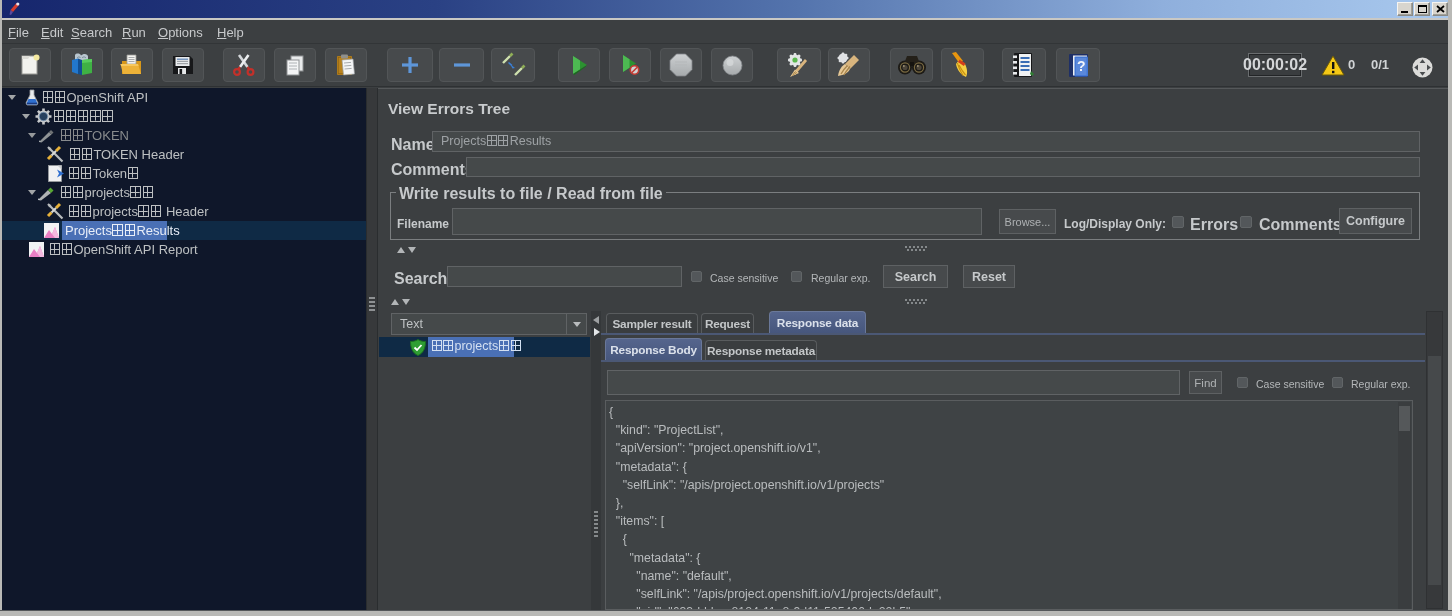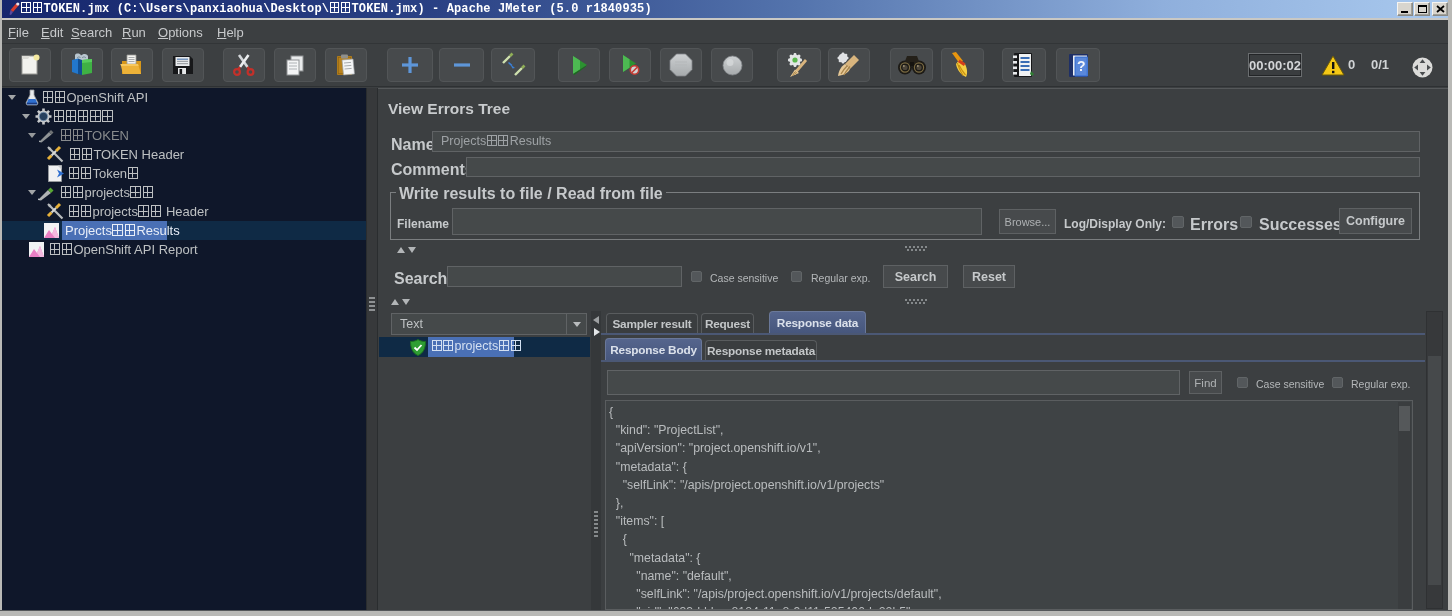--- a/index.html
+++ b/index.html
@@ -38,21 +38,20 @@
 #borB{left:0;top:610px;width:1452px;height:6px;background:#b9b9b6;border-top:1px solid #55585a}
 </style></head><body>
 <div id="w">
 
 <div class="a" id="titlebar">
  <svg class="a" style="left:8px;top:2px" width="12" height="14" viewBox="0 0 12 14">
         <path d="M8.5 1 L11 3 L5 10 L2.5 8 Z" fill="#d73c2e"></path>
         <path d="M2.5 8 L5 10 L3 13 L1.5 12.5 Z" fill="#5b4a9e"></path>
         <circle cx="9.8" cy="2" r="1.6" fill="#e8e4ee"></circle>
       </svg>
- <div class="a" id="ttext"><i class="cj"></i><i class="cj"></i>TOKEN.jmx (C:\Users\panxiaohua\Desktop\<i class="cj"></i><i class="cj"></i>TOKEN.jmx) - Apache JMeter (5.0 r1840935)</div>
  <div class="a wbtn" style="left:1397px">
         <span style="position:absolute;left:3px;bottom:2px;width:7px;height:2.5px;background:#000"></span>
       </div>
  <div class="a wbtn" style="left:1414px">
         <span style="position:absolute;left:3px;top:2px;width:9px;height:8px;border:1.4px solid #000;border-top-width:2.6px"></span>
       </div>
  <div class="a wbtn" style="left:1432px">
         <svg width="9" height="8" viewBox="0 0 9 8">
           <path d="M1 1 L8 7 M8 1 L1 7" stroke="#000" stroke-width="1.8"></path>
         </svg>
@@ -254,21 +253,21 @@
       </div>
 <div class="tbn" style="left:1056px;width:44px">
         <svg width="23" height="25" viewBox="0 0 23 25">
           <rect x="2" y="1" width="19" height="23" rx="1" fill="#1e2f66"></rect>
           <rect x="6" y="2.5" width="14" height="20" fill="#ecEEF0"></rect>
           <rect x="7.5" y="3.5" width="13.5" height="20" rx="1" fill="#4377d4"></rect>
           <rect x="9" y="5" width="10.5" height="17" fill="#87a9e4" fill-opacity=".35"></rect>
           <text x="14.2" y="18" text-anchor="middle" font-size="14" font-weight="bold" font-family="Liberation Sans" fill="#f2f5fa">?</text>
         </svg>
       </div>
-<div class="a" style="left:1249px;top:9px;width:52px;height:22px;background:#3a3d3f;border:1px solid #232527;box-shadow:0 0 0 1px #6a6d6f;color:#d4d6d8;font-weight:bold;font-size:13px;display:flex;align-items:center;justify-content:center">00:00:02</div>
+<div class="a" style="left:1249px;top:9px;width:52px;height:22px;background:#3a3d3f;border:1px solid #232527;box-shadow:0 0 0 1px #6a6d6f;color:#d4d6d8;font-weight:bold;font-size:16px;display:flex;align-items:center;justify-content:center">00:00:02</div>
 <svg class="a" style="left:1321px;top:10px" width="24" height="21" viewBox="0 0 24 21">
         <path d="M12 1 L23 20 L1 20 Z" fill="#f5c816" stroke="#6b5a08" stroke-width="1"></path>
         <rect x="11" y="7" width="2.4" height="7" fill="#111"></rect>
         <rect x="11" y="15.8" width="2.4" height="2.4" fill="#111"></rect>
       </svg>
 <div class="a" style="left:1348px;top:12px;color:#d0d3d5;font-weight:bold;font-size:13px">0</div>
 <div class="a" style="left:1371px;top:12px;color:#d0d3d5;font-weight:bold;font-size:13px">0/1</div>
 <svg class="a" style="left:1412px;top:12px" width="21" height="21" viewBox="0 0 21 21">
         <circle cx="10.5" cy="10.5" r="10" fill="#dcdcda"></circle>
         <g fill="#4a4d4f">
@@ -378,21 +377,21 @@
 
 <div class="a" style="left:12px;top:104px;width:1030px;height:48px;border:1px solid #7b7e80"></div>
 <div class="lb" style="left:18px;top:97px;background:#3c3f41;padding:0 3px">Write results to file / Read from file</div>
 <div class="lb" style="left:19px;top:129px;font-size:12px">Filename</div>
 <div class="fld" style="left:74px;top:120px;width:530px;height:27px"></div>
 <div class="pb" style="left:621px;top:121px;width:57px;height:25px;font-size:11px;font-weight:normal;color:#aeb1b3">Browse...</div>
 <div class="lb" style="left:686px;top:129px;font-size:12px">Log/Display Only:</div>
 <div class="cb" style="left:794px;top:128px"></div>
 <div class="lb" style="left:812px;top:128px">Errors</div>
 <div class="cb" style="left:862px;top:128px"></div>
-<div class="lb" style="left:881px;top:128px">Successes</div>
+<div class="lb" style="left:881px;top:128px">Comments</div>
 <div class="pb" style="left:961px;top:120px;width:73px;height:26px">Configure</div>
 
 <div class="upd up" style="left:19px;top:159px"></div>
         <div class="upd dn" style="left:30px;top:159px"></div>
 <div class="dots" style="left:527px;top:158px"></div>
 
 <div class="lb" style="left:16px;top:182px">Search:</div>
 <div class="fld" style="left:69px;top:178px;width:235px;height:21px"></div>
 <div class="cb" style="left:313px;top:183px;width:11px;height:11px"></div>
 <div class="sl" style="left:332px;top:184px">Case sensitive</div>

